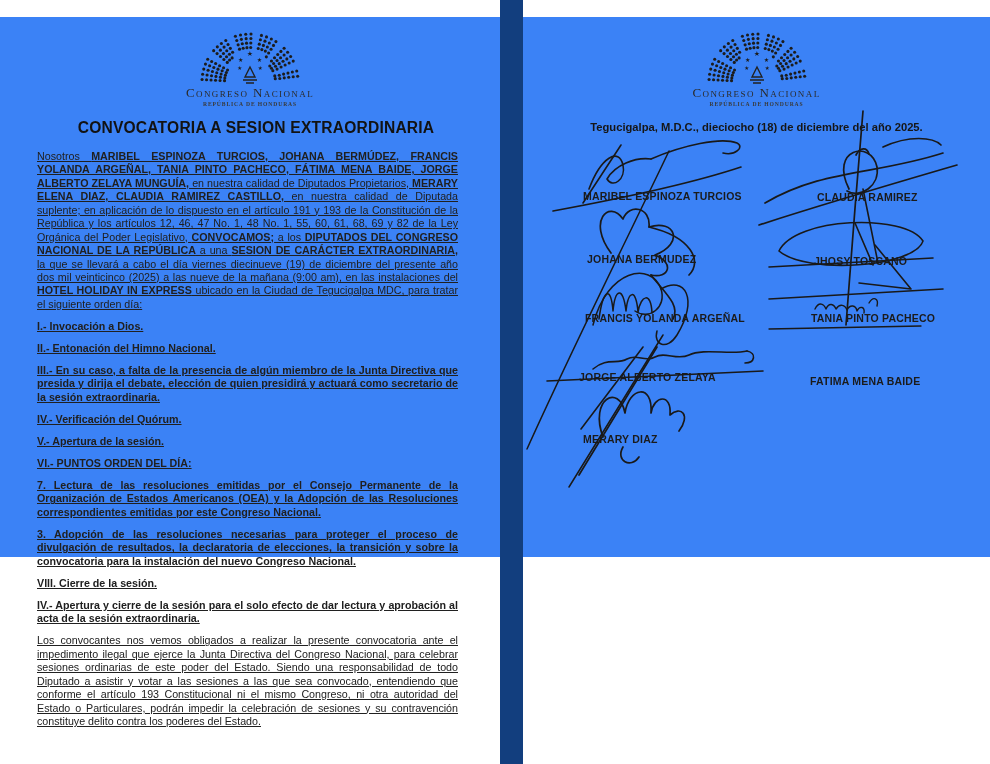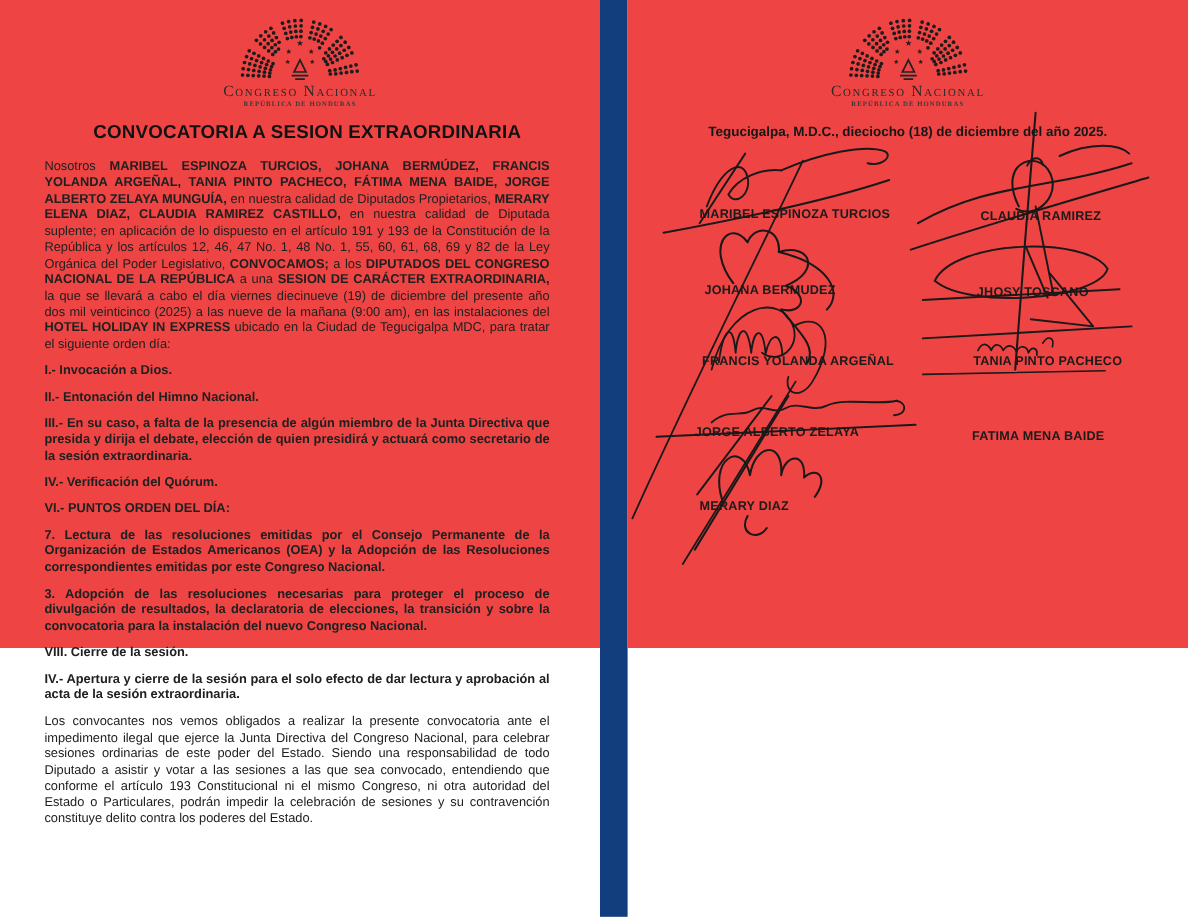--- a/index.html
+++ b/index.html
@@ -1,36 +1,36 @@
 <!DOCTYPE html>
 <html><head>
 <meta charset="utf-8">
 <style>
   html,body{margin:0;padding:0;}
   body{
     width:990px;height:764px;position:relative;background:#ffffff;
     font-family:"Liberation Sans", sans-serif;color:#1f1f1f;overflow:hidden;
   }
-  .page{position:absolute;top:0;height:540px;background:#ef4444;}
+  .page{position:absolute;top:17px;height:540px;background:#3b82f6;}
   .page-left{left:0;width:500px;}
   .page-right{left:523px;width:467px;}
   .divider{position:absolute;top:0;left:500px;width:23px;height:764px;}
 
   
   .logo-block{display:flex;flex-direction:column;align-items:center;padding-top:8px;}
   .logo-name{font-family:"Liberation Serif", serif;font-variant:small-caps;font-size:13px;
     letter-spacing:1.4px;color:#2b2b2b;margin-top:1px;line-height:1.05;}
   .logo-sub{font-family:"Liberation Serif", serif;font-size:5.6px;font-weight:bold;
     letter-spacing:.9px;color:#3a3a3a;margin-top:1px;}
 
   
   .doc-title{font-size:15.6px;font-weight:bold;letter-spacing:.2px;text-align:center;
     margin:12px 0 13px 12px;color:#121212;}
   .doc-body{margin:0 42px 0 37px;font-size:10.7px;line-height:1.26;text-align:justify;color:#202020;}
-  .doc-body p{margin:0 0 8.5px 0;}
+  .doc-body p{margin:0 0 8.5px 0;text-decoration:underline;}
   .doc-body p span.b{font-weight:bold;}
 
   
   .dateline{margin-top:14px;text-align:center;font-size:11.2px;font-weight:bold;color:#161616;}
   .sig-area{position:absolute;top:0;left:0;width:467px;height:764px;}
   .sig-name{position:absolute;font-size:10.5px;font-weight:bold;letter-spacing:.2px;
     color:#1b1b1b;white-space:nowrap;}
   .sig-strokes{position:absolute;top:0;left:0;pointer-events:none;}
 </style>
 </head>
@@ -168,20 +168,21 @@
   </div>
 
   <div class="doc-title">CONVOCATORIA A SESION EXTRAORDINARIA</div>
 
   <div class="doc-body">
     <p><span>Nosotros </span><span class="b">MARIBEL ESPINOZA TURCIOS, JOHANA BERMÚDEZ, FRANCIS YOLANDA ARGEÑAL, TANIA PINTO PACHECO, FÁTIMA MENA BAIDE, JORGE ALBERTO ZELAYA MUNGUÍA,</span><span> en nuestra calidad de Diputados Propietarios, </span><span class="b">MERARY ELENA DIAZ, CLAUDIA RAMIREZ CASTILLO,</span><span> en nuestra calidad de Diputada suplente; en aplicación de lo dispuesto en el artículo 191 y 193 de la Constitución de la República y los artículos 12, 46, 47 No. 1, 48 No. 1, 55, 60, 61, 68, 69 y 82 de la Ley Orgánica del Poder Legislativo, </span><span class="b">CONVOCAMOS;</span><span> a los </span><span class="b">DIPUTADOS DEL CONGRESO NACIONAL DE LA REPÚBLICA</span><span> a una </span><span class="b">SESION DE CARÁCTER EXTRAORDINARIA,</span><span> la que se llevará a cabo el día viernes diecinueve (19) de diciembre del presente año dos mil veinticinco (2025) a las nueve de la mañana (9:00 am), en las instalaciones del </span><span class="b">HOTEL HOLIDAY IN EXPRESS</span><span> ubicado en la Ciudad de Tegucigalpa MDC, para tratar el siguiente orden día:</span></p>
     <p><span class="b">I.- Invocación a Dios.</span></p>
     <p><span class="b">II.- Entonación del Himno Nacional.</span></p>
     <p><span class="b">III.- En su caso, a falta de la presencia de algún miembro de la Junta Directiva que presida y dirija el debate, elección de quien presidirá y actuará como secretario de la sesión extraordinaria.</span></p>
     <p><span class="b">IV.- Verificación del Quórum.</span></p>
+    <p><span class="b">V.- Apertura de la sesión.</span></p>
     <p><span class="b">VI.- PUNTOS ORDEN DEL DÍA:</span></p>
     <p><span class="b">7. Lectura de las resoluciones emitidas por el Consejo Permanente de la Organización de Estados Americanos (OEA) y la Adopción de las Resoluciones correspondientes emitidas por este Congreso Nacional.</span></p>
     <p><span class="b">3. Adopción de las resoluciones necesarias para proteger el proceso de divulgación de resultados, la declaratoria de elecciones, la transición y sobre la convocatoria para la instalación del nuevo Congreso Nacional.</span></p>
     <p><span class="b">VIII. Cierre de la sesión.</span></p>
     <p><span class="b">IV.- Apertura y cierre de la sesión para el solo efecto de dar lectura y aprobación al acta de la sesión extraordinaria.</span></p>
     <p><span>Los convocantes nos vemos obligados a realizar la presente convocatoria ante el impedimento ilegal que ejerce la Junta Directiva del Congreso Nacional, para celebrar sesiones ordinarias de este poder del Estado. Siendo una responsabilidad de todo Diputado a asistir y votar a las sesiones a las que sea convocado, entendiendo que conforme el artículo 193 Constitucional ni el mismo Congreso, ni otra autoridad del Estado o Particulares, podrán impedir la celebración de sesiones y su contravención constituye delito contra los poderes del Estado.</span></p>
   </div>
 </div>
 
 <div class="divider" style="background: rgb(18, 62, 126);"></div>

